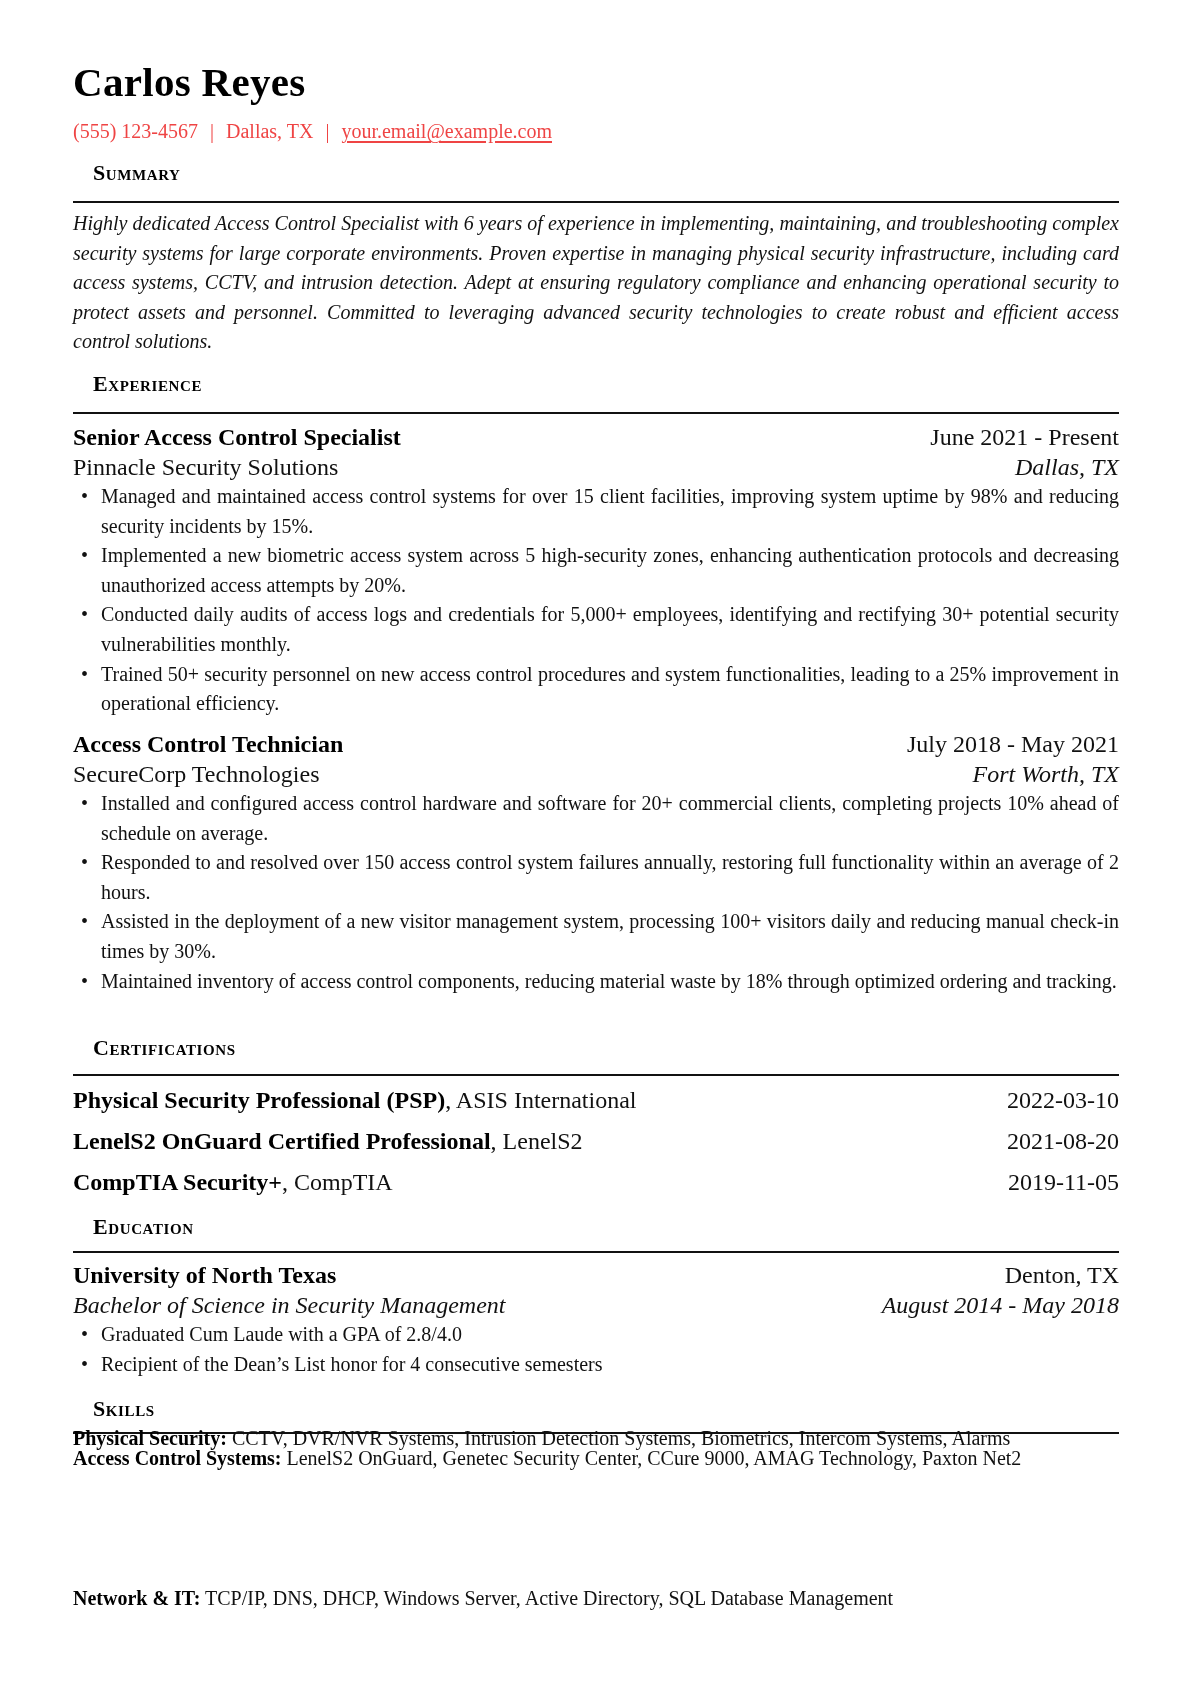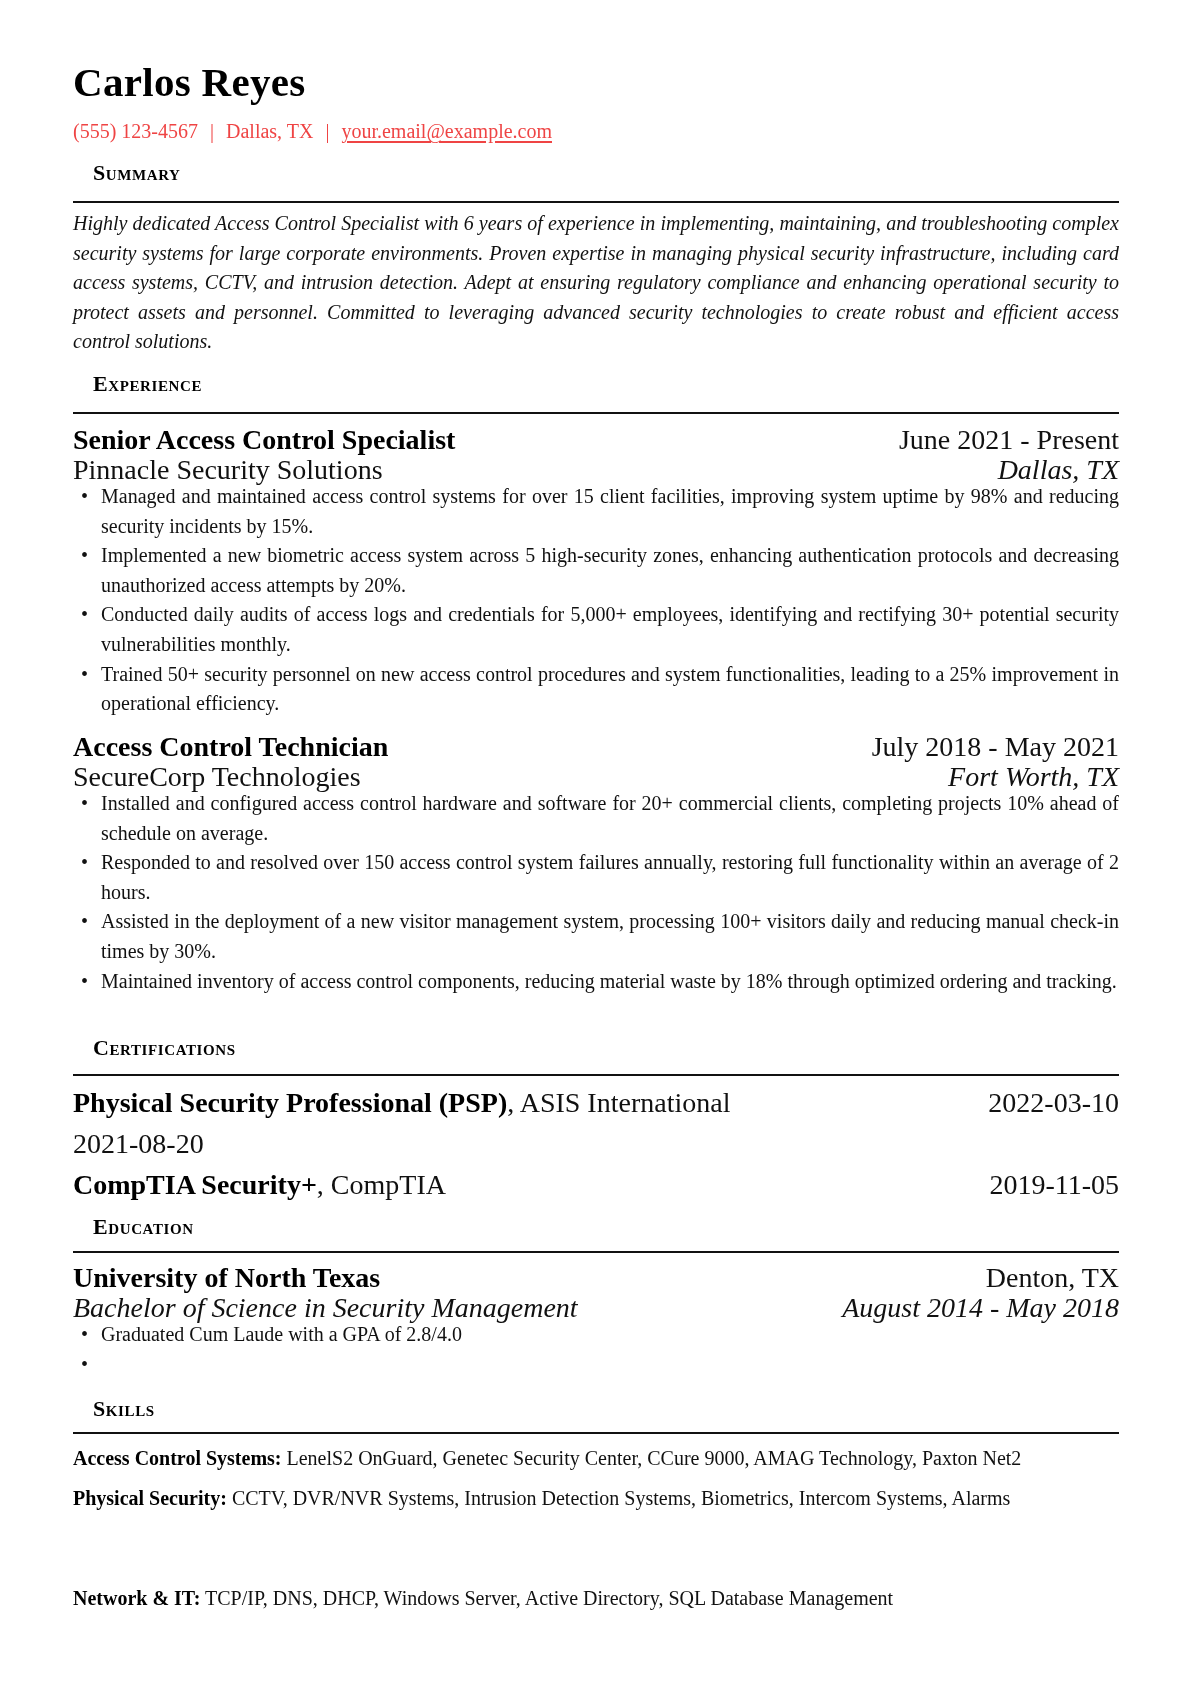--- a/index.html
+++ b/index.html
@@ -29,21 +29,21 @@
     color: #000; white-space: nowrap; margin-left: 20px;
   }
   .rule { position: absolute; left: 0; width: 1046px; height: 2px; background: #111; }
   .para {
     position: absolute; left: 0; width: 1046px;
     font-family: "Liberation Serif", serif; font-size: 20px;
     line-height: 29.6px; text-align: justify; color: #111; font-style: italic;
   }
   .row {
     position: absolute; left: 0; width: 1046px; height: 28px;
-    font-family: "Liberation Serif", serif; font-size: 28px;
+    font-family: "Liberation Serif", serif; font-size: 24px;
     display: flex; justify-content: space-between; align-items: baseline;
     white-space: nowrap; color: #111;
   }
   .b { font-weight: bold; color: #000; }
   .i { font-style: italic; }
   ul.bul {
     position: absolute; left: 0; width: 1046px; margin: 0; padding: 0; list-style: none;
     font-family: "Liberation Serif", serif; font-size: 20px; line-height: 29.6px; color: #111;
   }
   ul.bul li { position: relative; padding-left: 28px; text-align: justify; }
@@ -101,47 +101,48 @@
     <li><span class="dot">•</span><span>Maintained inventory of access control components, reducing material waste by 18% through optimized ordering and tracking.</span></li>
   </ul>
 
   <div class="sec-title" style="top:1035px">Certifications</div>
   <div class="rule" style="top:1074px"></div>
   <div class="row" style="top:1087px">
     <span><span class="b">Physical Security Professional (PSP)</span><span>, ASIS International</span></span>
     <span>2022-03-10</span>
   </div>
   <div class="row" style="top:1128px">
+    <span><span class="b">LenelS2 OnGuard Certified Professional</span><span>, LenelS2</span></span>
     <span>2021-08-20</span>
   </div>
   <div class="row" style="top:1169px">
     <span><span class="b">CompTIA Security+</span><span>, CompTIA</span></span>
     <span>2019-11-05</span>
   </div>
 
   <div class="sec-title" style="top:1214px">Education</div>
   <div class="rule" style="top:1251px"></div>
   <div class="row" style="top:1262px">
     <span class="b">University of North Texas</span>
     <span>Denton, TX</span>
   </div>
   <div class="row" style="top:1292px">
     <span class="i">Bachelor of Science in Security Management</span>
     <span class="i">August 2014 - May 2018</span>
   </div>
   <ul class="bul" style="top:1320px">
     <li><span class="dot">•</span><span>Graduated Cum Laude with a GPA of 2.8/4.0</span></li>
-    <li><span class="dot">•</span></li>
+    <li><span class="dot">•</span><span>Recipient of the Dean’s List honor for 4 consecutive semesters</span></li>
   </ul>
 
   <div class="sec-title" style="top:1396px">Skills</div>
   <div class="rule" style="top:1432px"></div>
   <div class="skill" style="top:1444px">
     <span class="b">Access Control Systems:</span><span> LenelS2 OnGuard, Genetec Security Center, CCure 9000, AMAG Technology, Paxton Net2</span>
   </div>
-  <div class="skill" style="top:1484px">
+  <div class="skill" style="top:1424px">
     <span class="b">Physical Security:</span><span> CCTV, DVR/NVR Systems, Intrusion Detection Systems, Biometrics, Intercom Systems, Alarms</span>
   </div>
   <div class="skill" style="top:1584px">
     <span class="b">Network &amp; IT:</span><span> TCP/IP, DNS, DHCP, Windows Server, Active Directory, SQL Database Management</span>
   </div>
 
 </div>
 
 </body></html>

